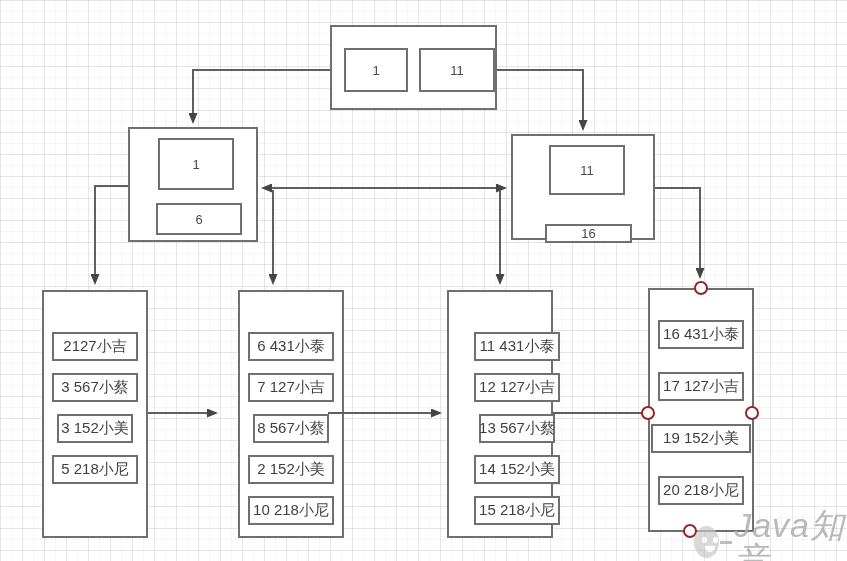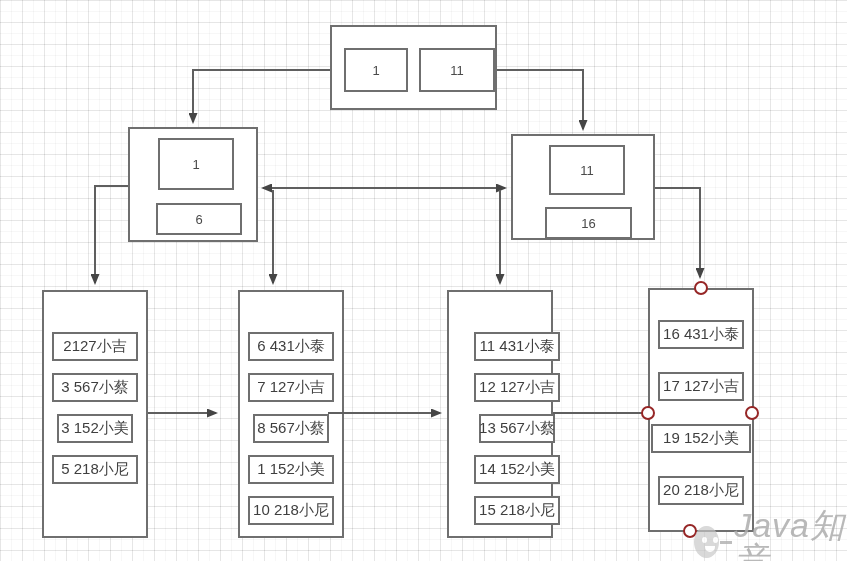--- a/index.html
+++ b/index.html
@@ -89,35 +89,35 @@
     <div class="cell" style="left:87px;top:21px;width:76px;height:44px;">11</div>
   </div>
 
   <div class="node" style="left:128px;top:127px;width:130px;height:115px;">
     <div class="cell" style="left:28px;top:9px;width:76px;height:52px;">1</div>
     <div class="cell" style="left:26px;top:74px;width:86px;height:32px;">6</div>
   </div>
 
   <div class="node" style="left:511px;top:134px;width:144px;height:106px;">
     <div class="cell" style="left:36px;top:9px;width:76px;height:50px;">11</div>
-    <div class="cell" style="left:32px;top:71px;width:87px;height:32px;">16</div>
+    <div class="cell" style="left:32px;top:88px;width:87px;height:19px;">16</div>
   </div>
 
   <div class="node leaf" style="left:42px;top:290px;width:106px;height:248px;">
     <div class="rec">2127小吉</div>
     <div class="rec">3 567小蔡</div>
     <div class="rec">3 152小美</div>
     <div class="rec">5 218小尼</div>
   </div>
 
   <div class="node leaf" style="left:238px;top:290px;width:106px;height:248px;">
     <div class="rec">6 431小泰</div>
     <div class="rec">7 127小吉</div>
     <div class="rec">8 567小蔡</div>
-    <div class="rec">1 152小美</div>
+    <div class="rec">2 152小美</div>
     <div class="rec">10 218小尼</div>
   </div>
 
   <div class="node leaf" style="left:447px;top:290px;width:106px;height:248px;padding-left:34px;">
     <div class="rec">11 431小泰</div>
     <div class="rec">12 127小吉</div>
     <div class="rec">13 567小蔡</div>
     <div class="rec">14 152小美</div>
     <div class="rec">15 218小尼</div>
   </div>

